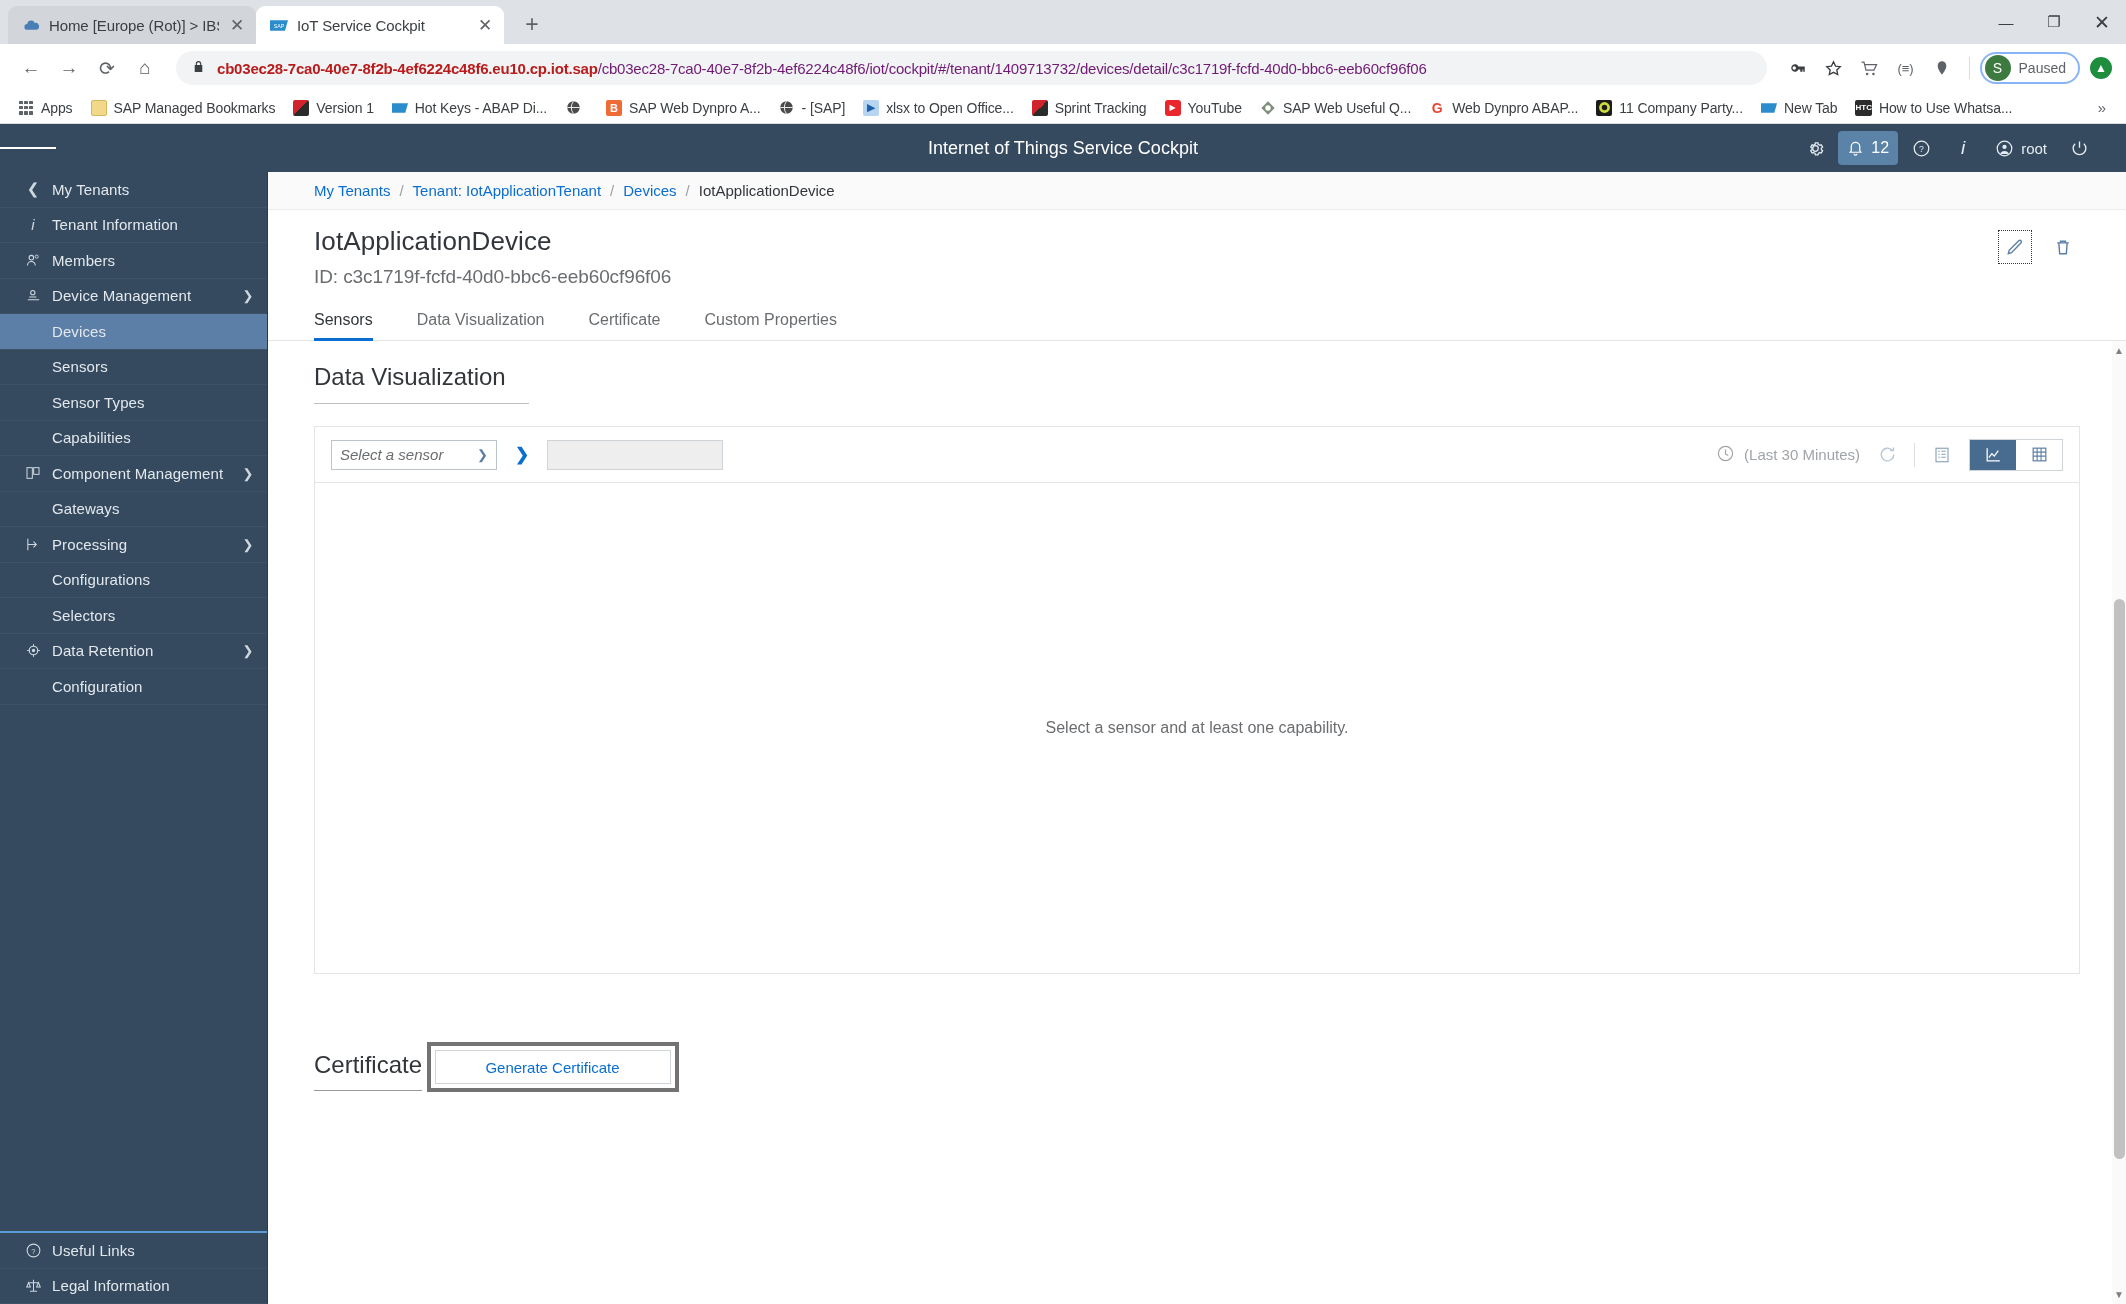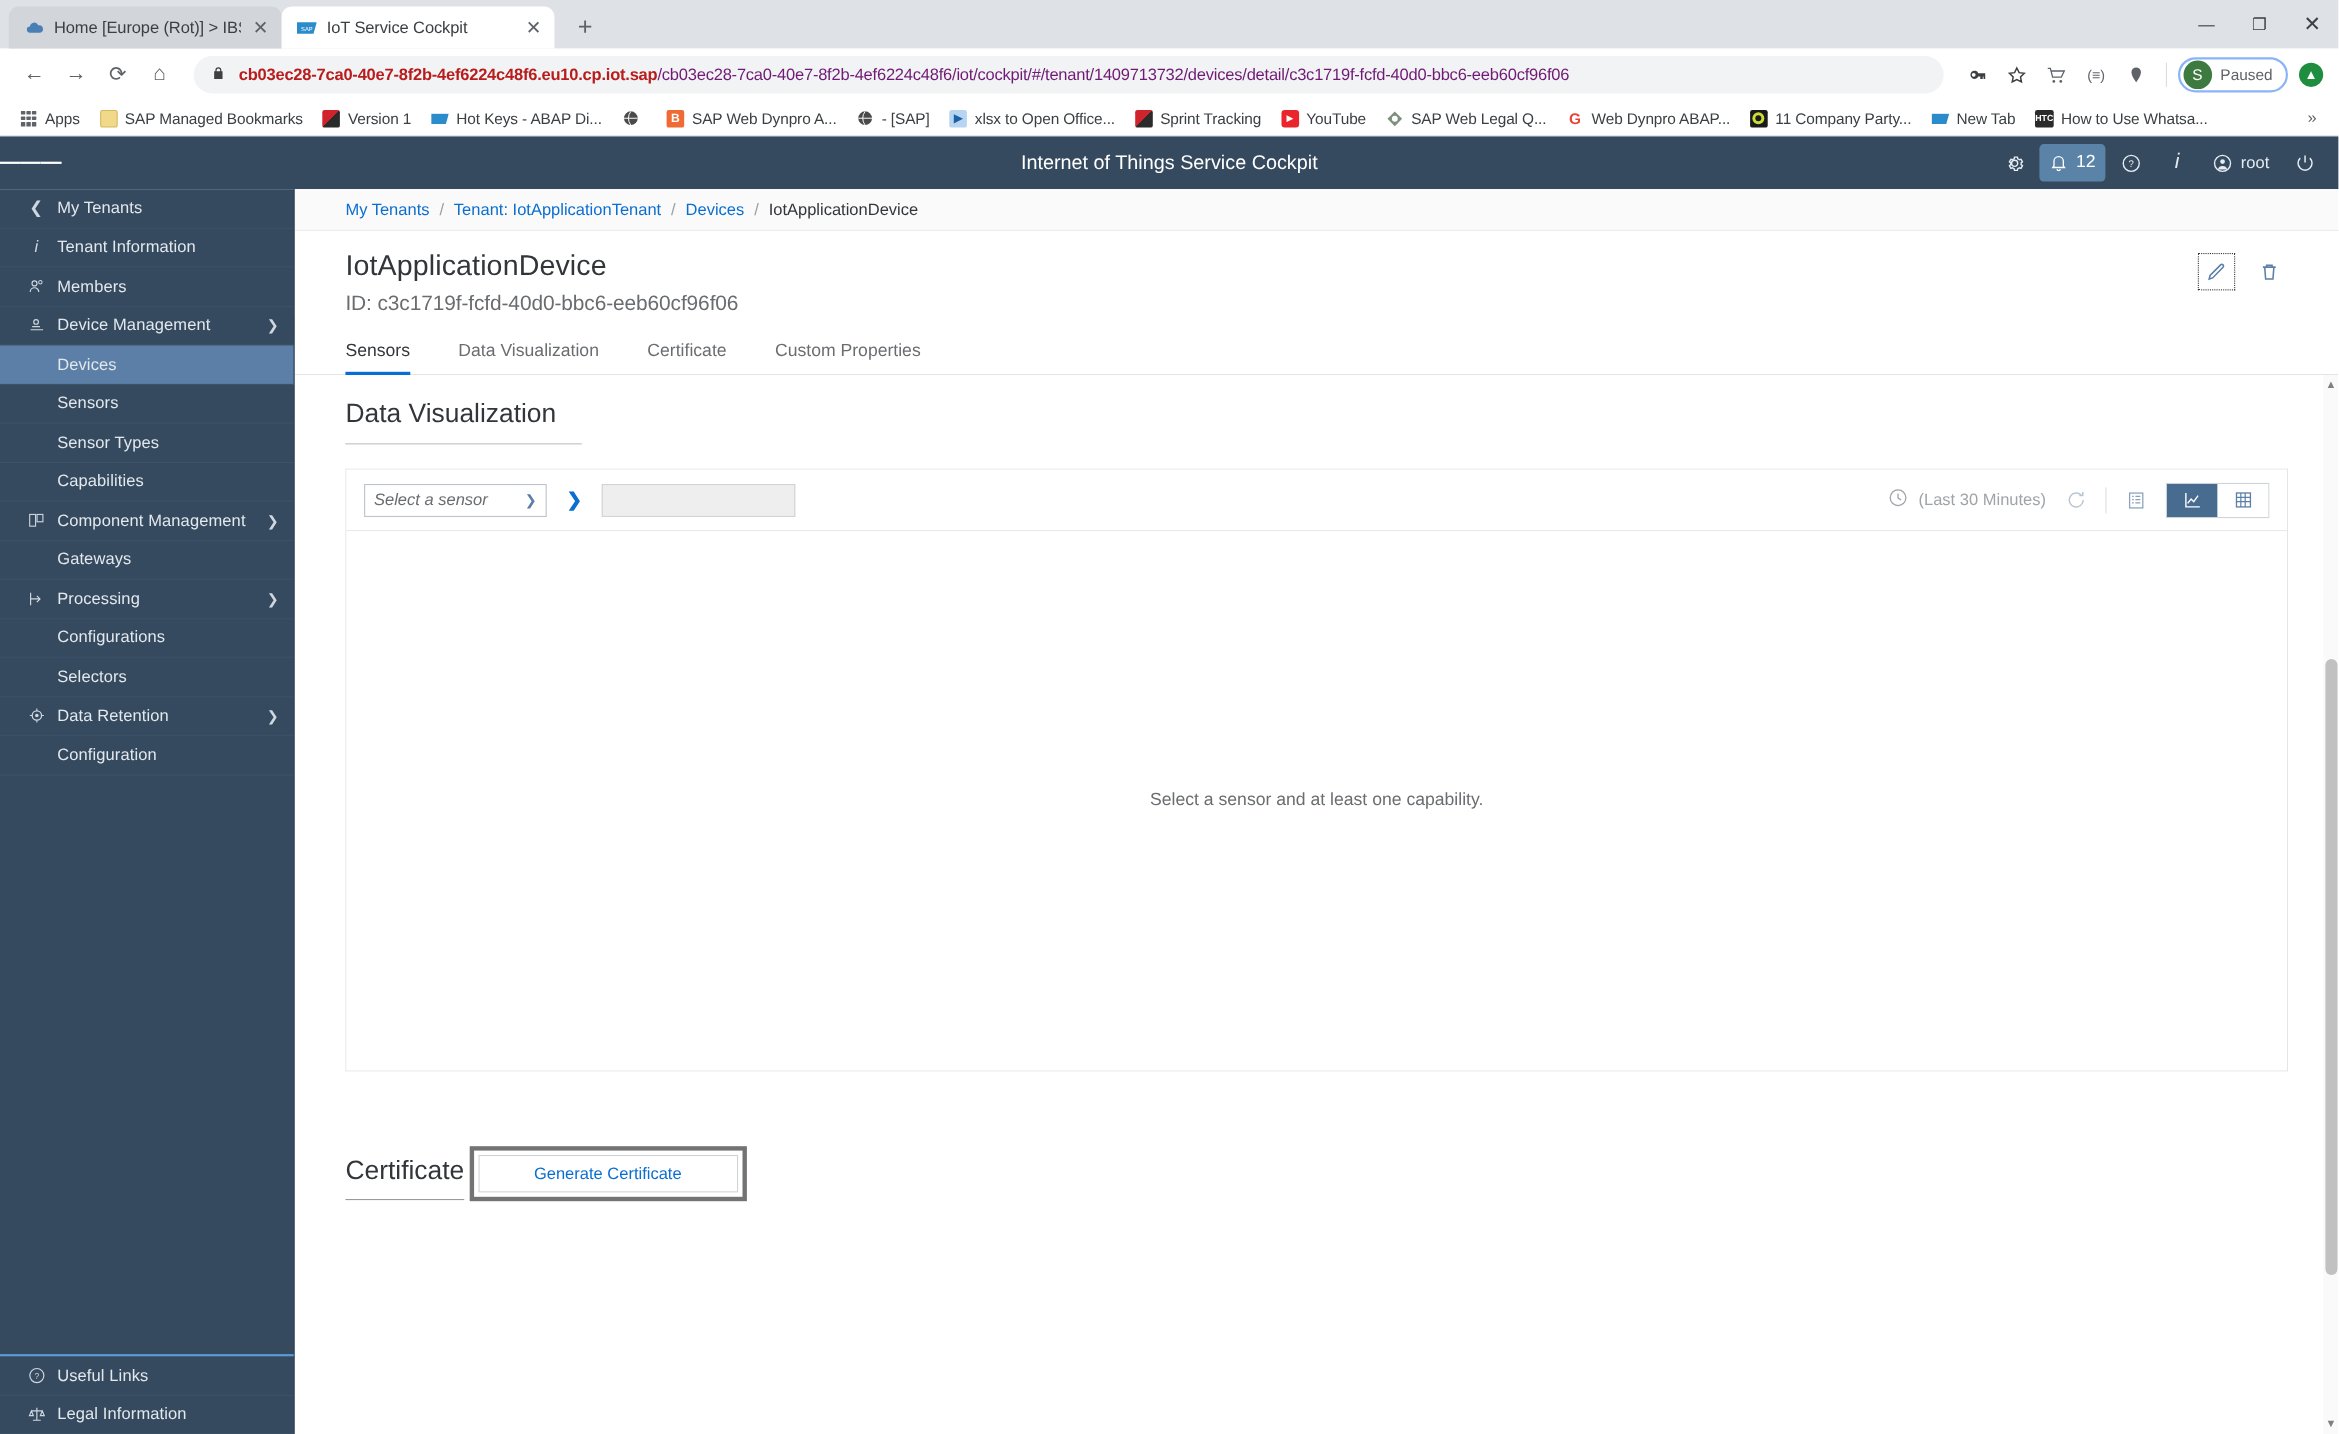--- a/index.html
+++ b/index.html
@@ -99,21 +99,21 @@
   .app-header {
     height: 48px; background: #354a5f; display: flex; align-items: center;
     position: relative; color: #fff; flex: 0 0 48px;
   }
   .hamburger { width: 56px; display: flex; align-items: center; justify-content: center; }
   .hamburger span { display: block; width: 22px; height: 2px; background: #fff; margin: 3px 0; }
   .app-title {
     position: absolute; left: 0; right: 0; text-align: center;
     font-size: 18px; font-weight: 400; pointer-events: none;
   }
-  .header-right { margin-left: auto; display: flex; align-items: center; gap: 4px; padding-right: 12px; text-align: right; }
+  .header-right { margin-left: auto; display: flex; align-items: center; gap: 4px; padding-right: 28px; text-align: right; }
   .hdr-btn {
     height: 34px; min-width: 38px; display: flex; align-items: center; justify-content: center;
     gap: 7px; color: #e5ecf2; font-size: 17px; padding: 0 9px; border-radius: 4px;
   }
   .hdr-btn.badge { background: #5b83a8; color: #ffffff; font-size: 16px; }
   .hdr-btn .count { font-size: 16px; }
   .hdr-user { font-size: 15px; }
 
   .body-row { flex: 1 1 auto; display: flex; min-height: 0; }
 
@@ -378,21 +378,21 @@
       <span class="bm-ico" style="background:#e8262c;color:#fff;font-size:8px;border-radius:3px;">▶</span>
       <span class="bm-label">YouTube</span>
     </div>
     <div class="bm">
       <span class="bm-ico">
         <svg width="16" height="16" viewBox="0 0 24 24">
             <path fill="#7d8f7d" d="M12 2l10 10-10 10L2 12z"></path>
             <circle cx="12" cy="12" r="4" fill="#fff"></circle>
           </svg>
       </span>
-      <span class="bm-label">SAP Web Legal Q...</span>
+      <span class="bm-label">SAP Web Useful Q...</span>
     </div>
     <div class="bm">
       <span class="bm-ico" style="color:#ea4335;font-weight:bold;font-size:14px;">G</span>
       <span class="bm-label">Web Dynpro ABAP...</span>
     </div>
     <div class="bm">
       <span class="bm-ico" style="background:#1b1b1b;">
         <svg width="13" height="13" viewBox="0 0 24 24">
             <circle cx="12" cy="12" r="10" fill="#cddc39"></circle>
             <circle cx="12" cy="12" r="5" fill="#1b1b1b"></circle>

